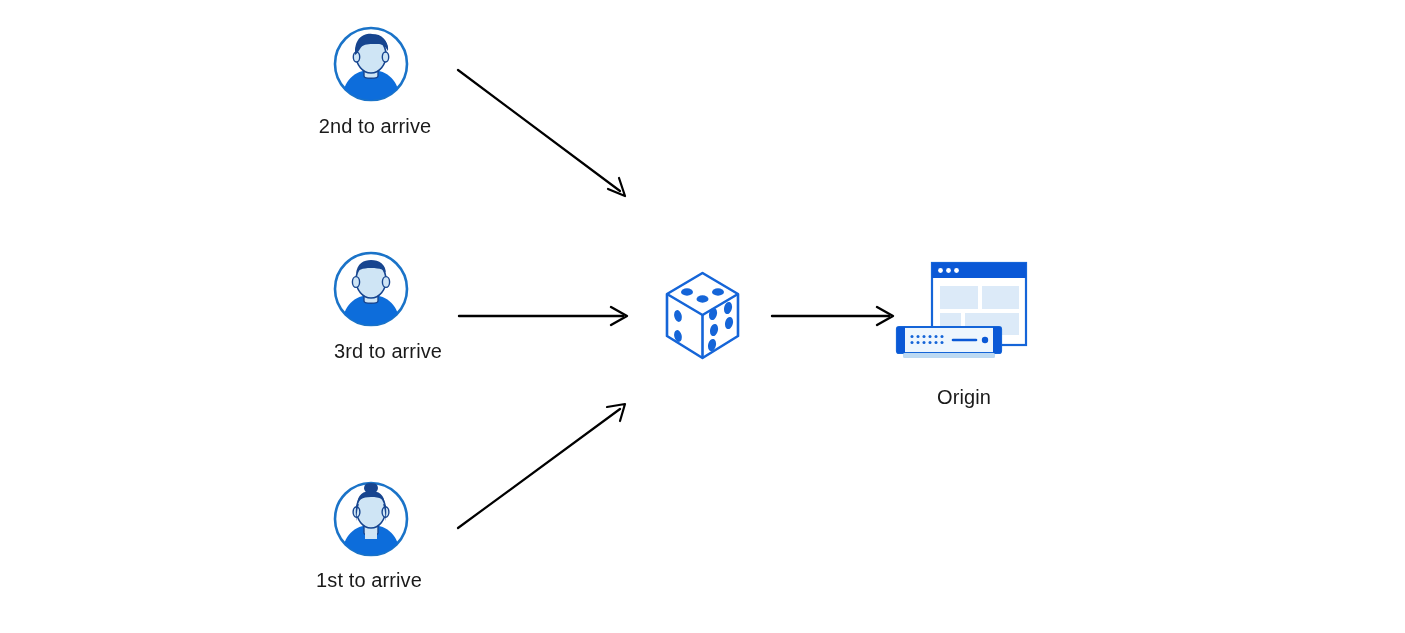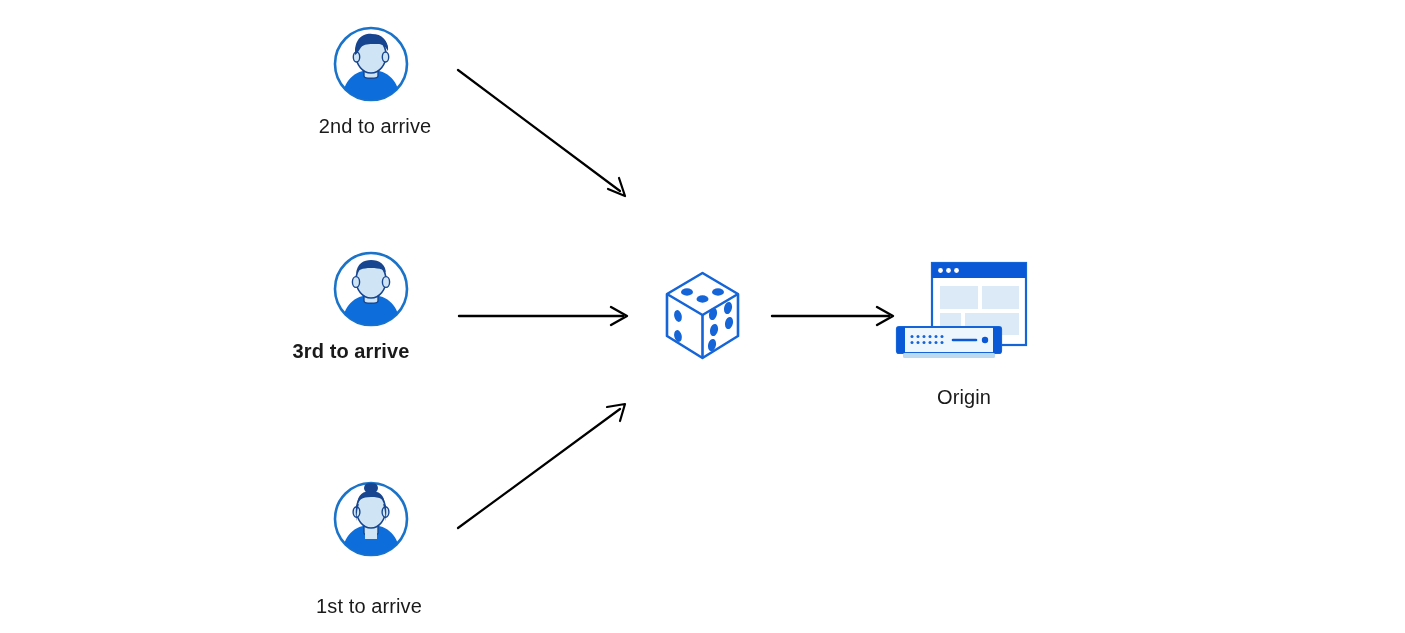--- a/index.html
+++ b/index.html
@@ -95,21 +95,21 @@
       <g clip-path="url(#clipB)">
         <path d="M40 46 C22 46 12 58 10 78 L70 78 C68 58 58 46 40 46 Z" fill="#0d6ddb"></path>
         <path d="M33 40 L47 40 L47 52 C47 55 33 55 33 52 Z" fill="#cfe5f5" stroke="#17458f" stroke-width="1.4"></path>
         <ellipse cx="40" cy="31" rx="15" ry="18" fill="#cfe5f5" stroke="#17458f" stroke-width="1.6"></ellipse>
         <ellipse cx="25" cy="33" rx="3.6" ry="5.4" fill="#cfe5f5" stroke="#17458f" stroke-width="1.4"></ellipse>
         <ellipse cx="55" cy="33" rx="3.6" ry="5.4" fill="#cfe5f5" stroke="#17458f" stroke-width="1.4"></ellipse>
         <path d="M25 25 C26 14 33 11 40 11 C48 11 55 15 55 25 C55 21 49 19 40 19 C31 19 27 21 25 25 Z" fill="#17458f"></path>
       </g>
     </svg>
   </div>
-  <div class="label" style="left:351px; top:340px; transform:translateX(-50%);font-weight:bold;">3rd to arrive</div>
+  <div class="label" style="left:388px; top:340px; transform:translateX(-50%);">3rd to arrive</div>
 
   <div class="icon-wrap" style="left:331px; top:479px;">
     <svg width="80" height="80" viewBox="0 0 80 80">
       <defs>
         <clipPath id="clipC">
             <circle cx="40" cy="40" r="36"></circle>
           </clipPath>
       </defs>
       <circle cx="40" cy="40" r="36" fill="#ffffff" stroke="#1a73c8" stroke-width="2.6"></circle>
       <g clip-path="url(#clipC)">
@@ -119,21 +119,21 @@
         <ellipse cx="40" cy="31" rx="14.5" ry="18" fill="#cfe5f5" stroke="#17458f" stroke-width="1.6"></ellipse>
         <ellipse cx="25.5" cy="33" rx="3.4" ry="5.2" fill="#cfe5f5" stroke="#17458f" stroke-width="1.4"></ellipse>
         <ellipse cx="54.5" cy="33" rx="3.4" ry="5.2" fill="#cfe5f5" stroke="#17458f" stroke-width="1.4"></ellipse>
         <ellipse cx="40" cy="9" rx="7" ry="6" fill="#17458f"></ellipse>
         <path d="M26 27 C26 15 33 12 40 12 C47 12 54 15 54 27 C54 20 49 18 40 18 C31 18 27 21 26 27 Z" fill="#17458f"></path>
         <path d="M25.5 26 C24 33 25 39 26 42 C25 34 27 28 28 25 Z" fill="#17458f"></path>
         <path d="M54.5 26 C56 33 55 39 54 42 C55 34 53 28 52 25 Z" fill="#17458f"></path>
       </g>
     </svg>
   </div>
-  <div class="label" style="left:369px; top:595px; transform:translateX(-50%);">1st to arrive</div>
+  <div class="label" style="left:369px; top:569px; transform:translateX(-50%);">1st to arrive</div>
 
   <div class="icon-wrap" style="left:660px; top:268px;">
     <svg width="85" height="95" viewBox="0 0 85 95">
       <g fill="none" stroke="#1565d8" stroke-width="2.6" stroke-linejoin="round">
         <path d="M42.5 5 L78 26 L78 68 L42.5 90 L7 68 L7 26 Z"></path>
         <path d="M7 26 L42.5 47 L78 26"></path>
         <path d="M42.5 47 L42.5 90"></path>
       </g>
       <g fill="#1565d8">
         <ellipse cx="27" cy="24" rx="6" ry="3.7"></ellipse>

